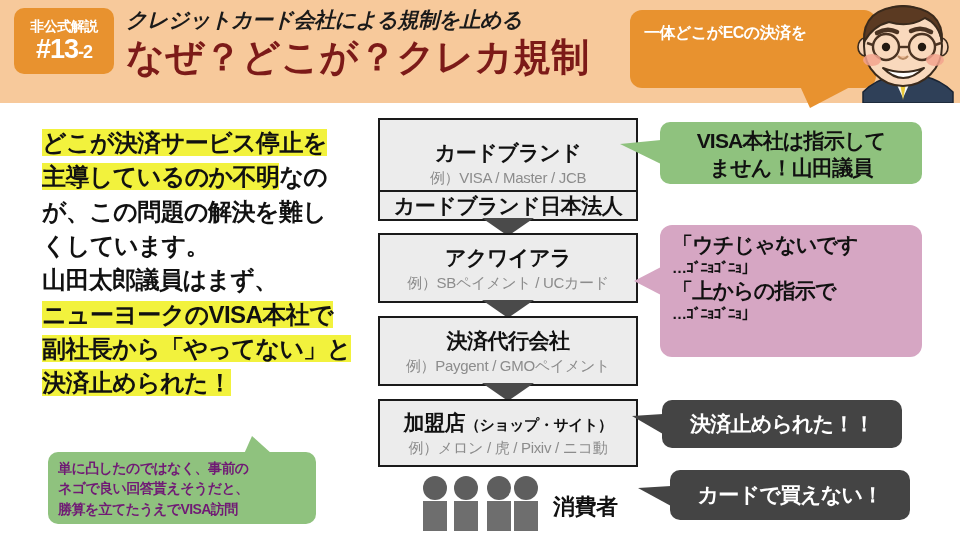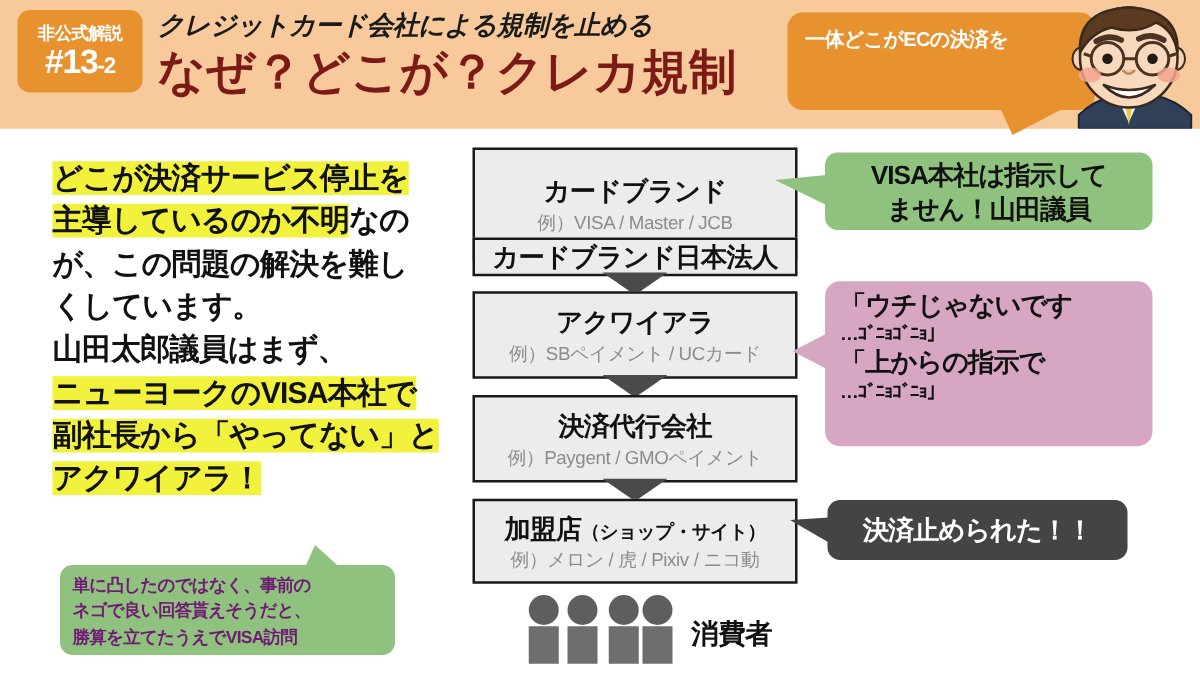--- a/index.html
+++ b/index.html
@@ -286,21 +286,21 @@
   </div>
 
   <div id="left-text">
     <span class="ln"><span class="hl">どこが決済サービス停止を</span></span>
     <span class="ln"><span class="hl">主導しているのか不明</span><span>なの</span></span>
     <span class="ln">が、この問題の解決を難し</span>
     <span class="ln">くしています。</span>
     <span class="ln">山田太郎議員はまず、</span>
     <span class="ln"><span class="hl">ニューヨークのVISA本社で</span></span>
     <span class="ln"><span class="hl">副社長から「やってない」と</span></span>
-    <span class="ln"><span class="hl">アクワイアラ！</span></span>
+    <span class="ln"><span class="hl">決済止められた！</span></span>
   </div>
 
   <div id="note-green">
     <div class="tail"></div>
     <div>単に凸したのではなく、事前の</div>
     <div>ネゴで良い回答貰えそうだと、</div>
     <div>勝算を立てたうえでVISA訪問</div>
   </div>
 
   <div class="flowbox" id="box-brand">
@@ -365,14 +365,18 @@
     <div class="small">…ｺﾞﾆｮｺﾞﾆｮ」</div>
     <div class="big">「上からの指示で</div>
     <div class="small">…ｺﾞﾆｮｺﾞﾆｮ」</div>
   </div>
 
   <div class="cb-dark" id="cb-stop">
     <div class="tail"></div>
     <span>決済止められた！！</span>
   </div>
 
+  <div class="cb-dark" id="cb-buy">
+    <div class="tail"></div>
+    <span>カードで買えない！</span>
+  </div>
 
 </div>
 
 </body></html>

